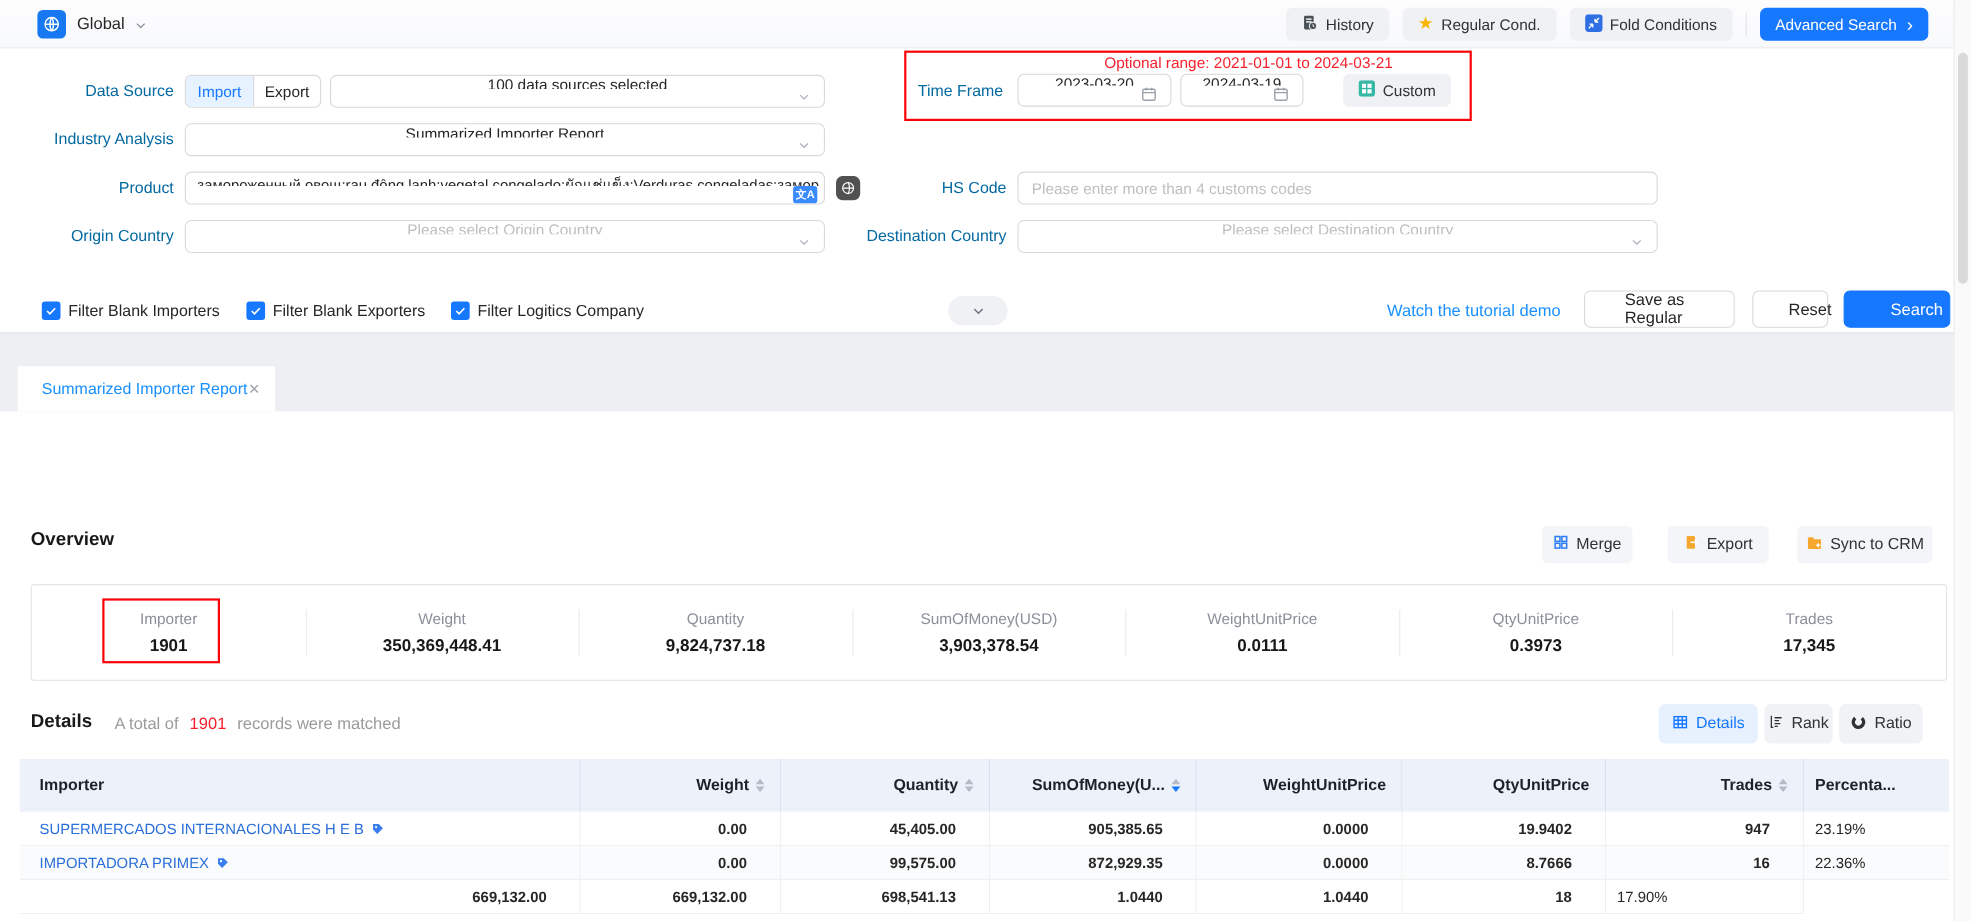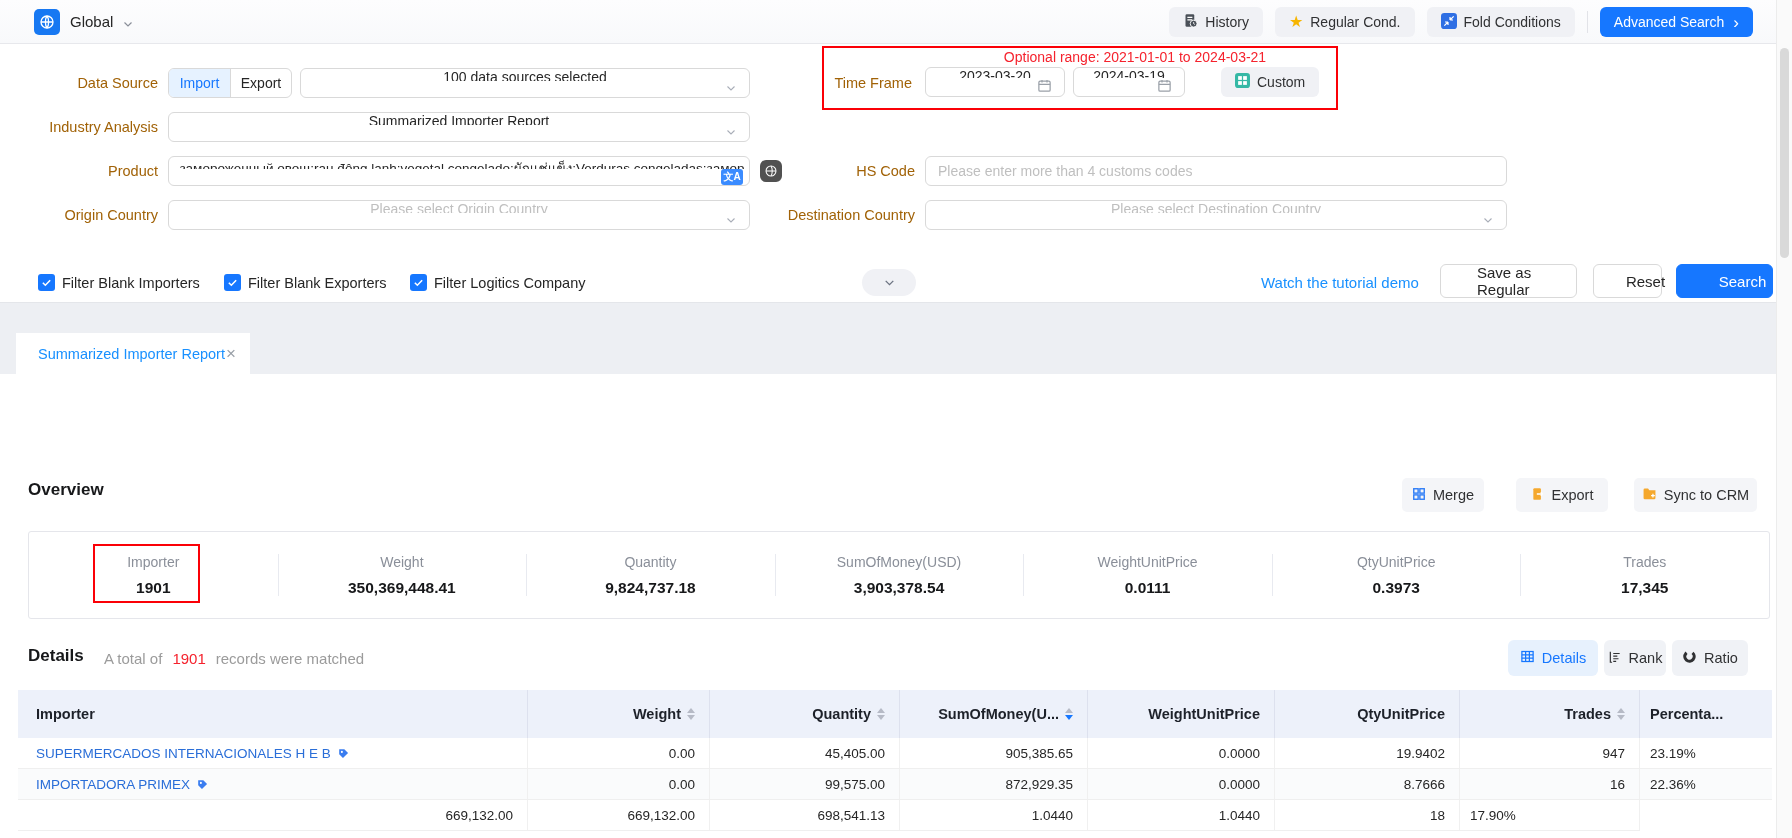--- a/index.html
+++ b/index.html
@@ -16,21 +16,21 @@
   .global-chev { position:absolute; left:122px; top:16px; }
   .topbar-right { position:absolute; right:39px; top:7px; display:flex; align-items:center; gap:12px; }
   .tb-btn { height:30px; display:flex; align-items:center; gap:7px; padding:0 14px; border-radius:6px;
             background:#f0f1f5; font-size:14px; color:#303133; cursor:pointer; white-space:nowrap; }
   .tb-divider { width:1px; height:22px; background:#e2e3e8; }
   .tb-primary { background:#1677ff; color:#fff; }
   .tb-primary .chevr { font-size:17px; line-height:1; margin-left:2px; }
   .star { color:#f7b500; font-size:16px; line-height:1; }
 
   
-  .flabel { position:absolute; font-size:14.5px; color:#a16207; line-height:30px; text-align:right; }
+  .flabel { position:absolute; font-size:14.5px; color:#0369a1; line-height:30px; text-align:right; }
   .field { position:absolute; height:30px; border:1px solid #d9d9d9; border-radius:6px; background:#fff;
            display:flex; align-items:center; padding:0 12px; font-size:14px; color:#262626; overflow:hidden;flex-direction:column; }
   .field .ph { color:#bfbfbf; white-space:nowrap; overflow:hidden; }
   .field .val { white-space:nowrap; overflow:hidden; }
   .chev-right { margin-left:auto; flex:none; }
   .seg { position:absolute; left:168px; top:68px; width:124px; height:30px; border:1px solid #d9d9d9;
          border-radius:6px; display:flex; overflow:hidden; background:#fff; }
   .seg > div { width:50%; display:flex; align-items:center; justify-content:center; font-size:14px; cursor:pointer; }
   .seg .on { background:#e6f2ff; color:#1677ff; }
   .seg .off { color:#262626; border-left:1px solid #d9d9d9; }
@@ -94,21 +94,21 @@
   .th { background:#edf1fa; height:48px; display:flex; align-items:center; font-size:14.5px; font-weight:bold;
         color:#1d2129; border-right:1px solid #dde1ee; }
   .th:nth-child(8) { border-right:none; }
   .th.num { justify-content:flex-end; padding-right:14px; }
   .th.txt { padding-left:18px; }
   .th.txt-sm { padding-left:10px; }
   .td { height:31px; display:flex; align-items:center; font-size:13.5px; color:#262626;
         border-right:1px solid #f0f0f0; border-bottom:1px solid #efefef; background:#fff; }
   .td:nth-child(8n) { border-right:none; }
   .row-alt .td, .td.alt { background:#fafbfc; }
-  .td.num { justify-content:flex-end; padding-right:14px; }
+  .td.num { justify-content:flex-end; padding-right:30px;font-weight:bold; }
   .td.txt { padding-left:18px; }
   .td.txt-sm { padding-left:10px; }
   .imp-link { color:#2a6ed8; white-space:nowrap; overflow:hidden; cursor:pointer; display:flex; align-items:center; gap:6px; }
   .sort { display:inline-flex; flex-direction:column; gap:2px; margin-left:6px; }
   .sort i { display:block; width:0; height:0; border-left:4.5px solid transparent; border-right:4.5px solid transparent; }
   .sort .up { border-bottom:5px solid #b6bac6; }
   .sort .dn { border-top:5px solid #b6bac6; }
   .sort .dn.active { border-top-color:#1677ff; }
 
   

